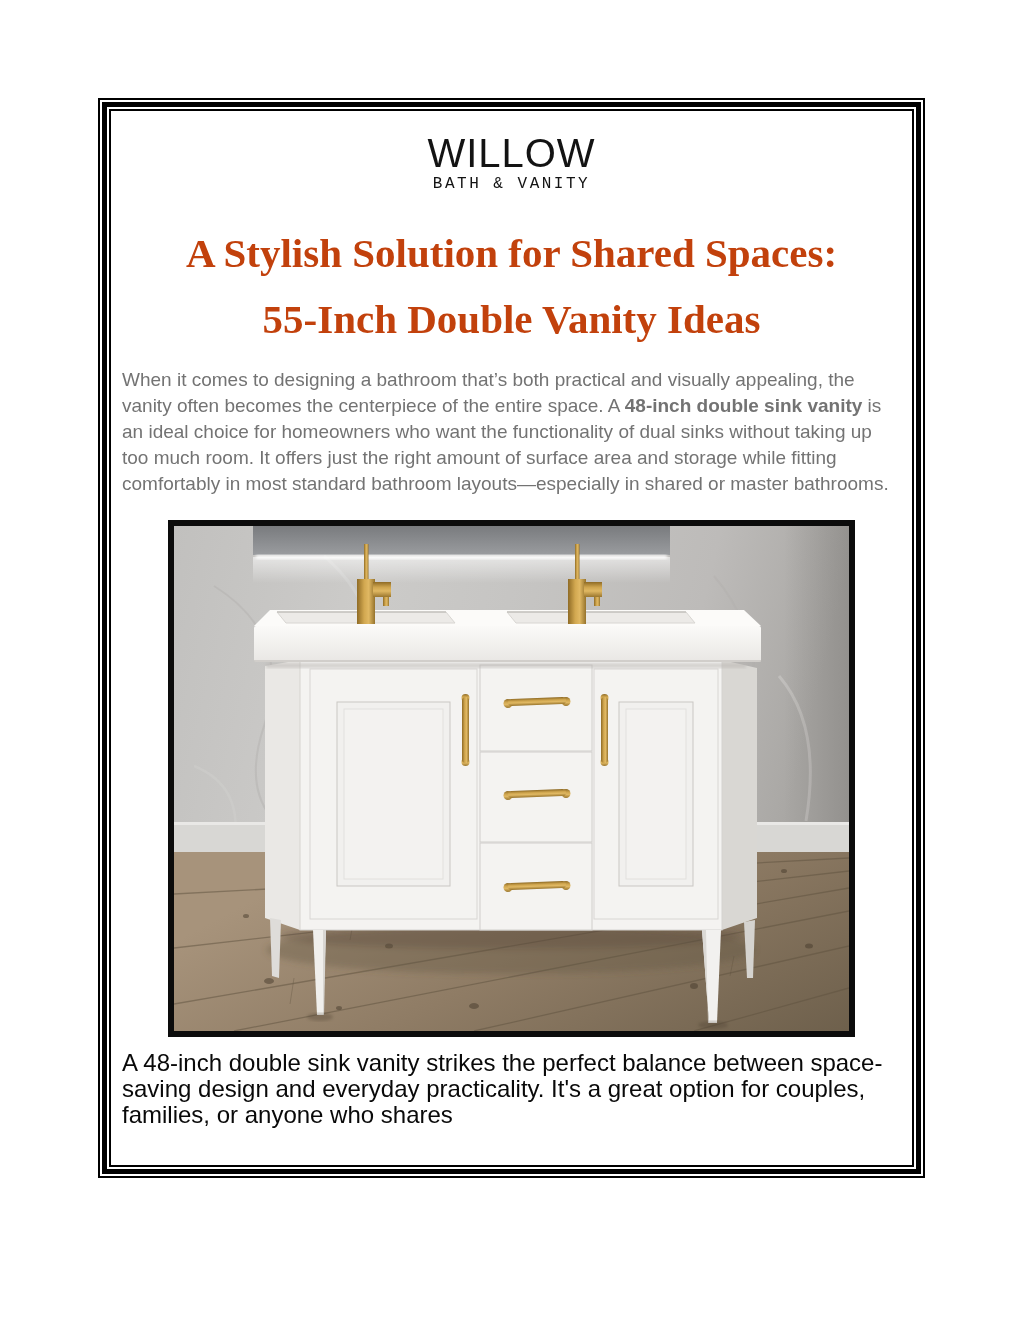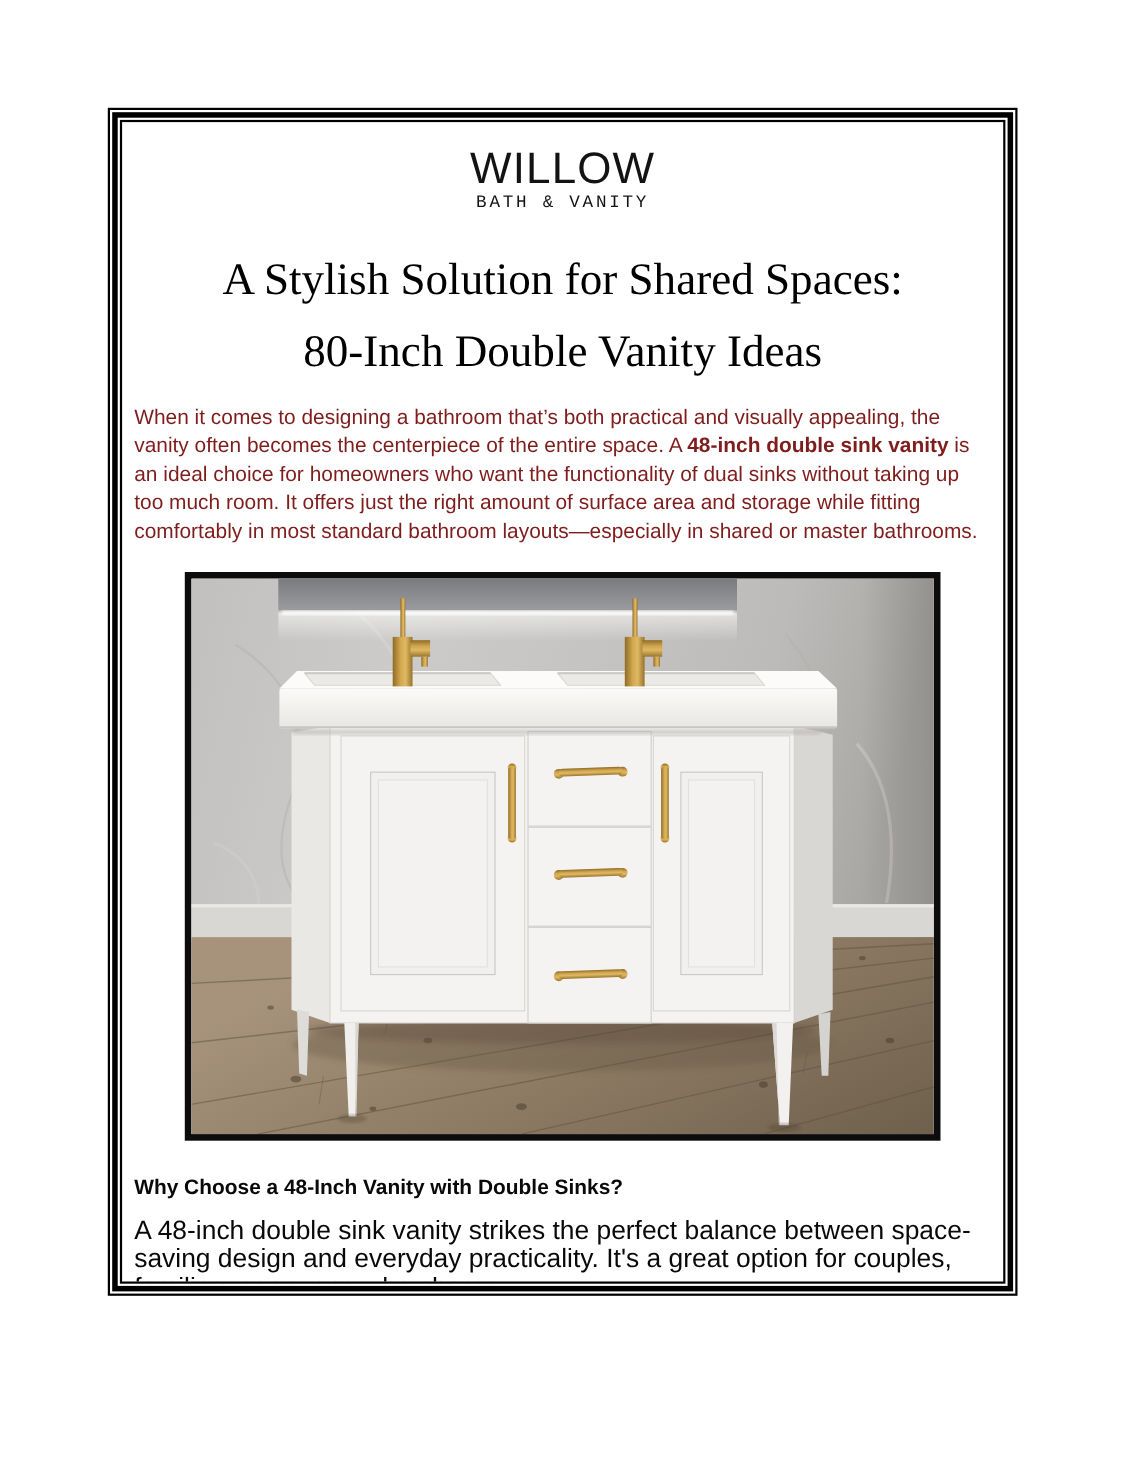--- a/index.html
+++ b/index.html
@@ -45,32 +45,32 @@
     font-size: 16px;
     line-height: 1.25;
     font-weight: 500;
     letter-spacing: 2.5px;
     color: #131313;
     margin-top: 1px;
     font-family: Liberation Mono, monospace;
   }
   h1.article-title {
     font-family: "Liberation Serif", "DejaVu Serif", serif;
-    font-weight: 400;
+    font-weight: 700;
     font-size: 41px;
     line-height: 66px;
     text-align: center;
     margin: 26px 0 0 0;
-    color: #000000;
+    color: #c2410c;
   }
   p.body-text {
     font-size: 19px;
     line-height: 26px;
     margin: 15px 2px 0 2px;
-    color: #7f1d1d;
+    color: #737373;
   }
   p.body-text b { font-weight: 700; }
   .photo-figure {
     width: 675px;
     margin: 23px auto 0 auto;
     border: 6px solid #0c0c0c;
     line-height: 0;
   }
   h2.section-heading {
     font-size: 19px;
@@ -93,21 +93,21 @@
   <div class="frame-outer">
     <div class="frame-mid">
       <div class="frame-inner">
 
         <div class="logo-block">
           <div class="logo-name">WILLOW</div>
           <div class="logo-tagline">BATH &amp; VANITY</div>
         </div>
 
         <h1 class="article-title"><span>A Stylish Solution for Shared Spaces:</span><br>
-        <span>80-Inch Double Vanity Ideas</span></h1>
+        <span>55-Inch Double Vanity Ideas</span></h1>
 
         <p class="body-text"><span>When it comes to designing a bathroom that’s both practical and visually appealing, the vanity often becomes the centerpiece of the entire space. A </span><b>48-inch double sink vanity</b><span> is an ideal choice for homeowners who want the functionality of dual sinks without taking up too much room. It offers just the right amount of surface area and storage while fitting comfortably in most standard bathroom layouts—especially in shared or master bathrooms.</span></p>
 
         <div class="photo-figure">
           <svg width="675" height="505" viewBox="0 0 675 505" xmlns="http://www.w3.org/2000/svg">
             <defs>
               <linearGradient id="wallG" x1="0" y1="0" x2="1" y2="0.12">
                 <stop offset="0" stop-color="#c1c0be"></stop>
                 <stop offset="0.3" stop-color="#cccbc9"></stop>
                 <stop offset="0.55" stop-color="#c5c4c2"></stop>
@@ -284,20 +284,19 @@
             </g>
             <g>
               <rect x="401" y="18" width="4.5" height="38" fill="url(#goldH)"></rect>
               <rect x="394" y="53" width="18" height="45" fill="url(#goldH)"></rect>
               <rect x="410" y="56" width="18" height="15" fill="url(#goldV)"></rect>
               <rect x="420" y="71" width="6" height="9" fill="url(#goldH)"></rect>
             </g>
           </svg>
         </div>
 
-        <h2 class="section-heading">Why Choose a 48-Inch Vanity with Double Sinks?</h2>
 
         <p class="section-body">A 48-inch double sink vanity strikes the perfect balance between space-saving design and everyday practicality. It's a great option for couples, families, or anyone who shares</p>
 
       </div>
     </div>
   </div>
 </div>
 
 </body></html>

